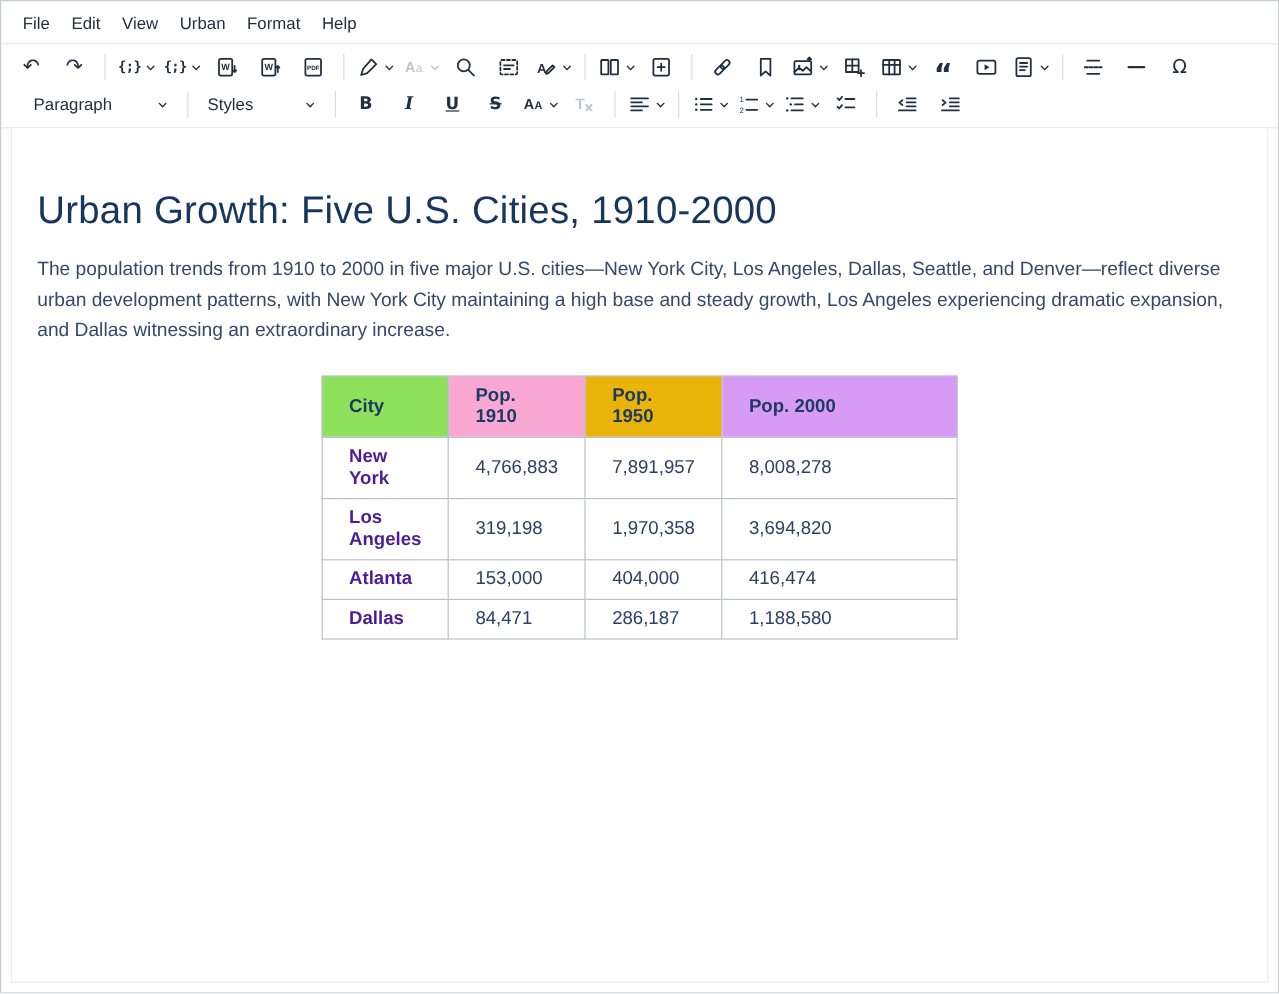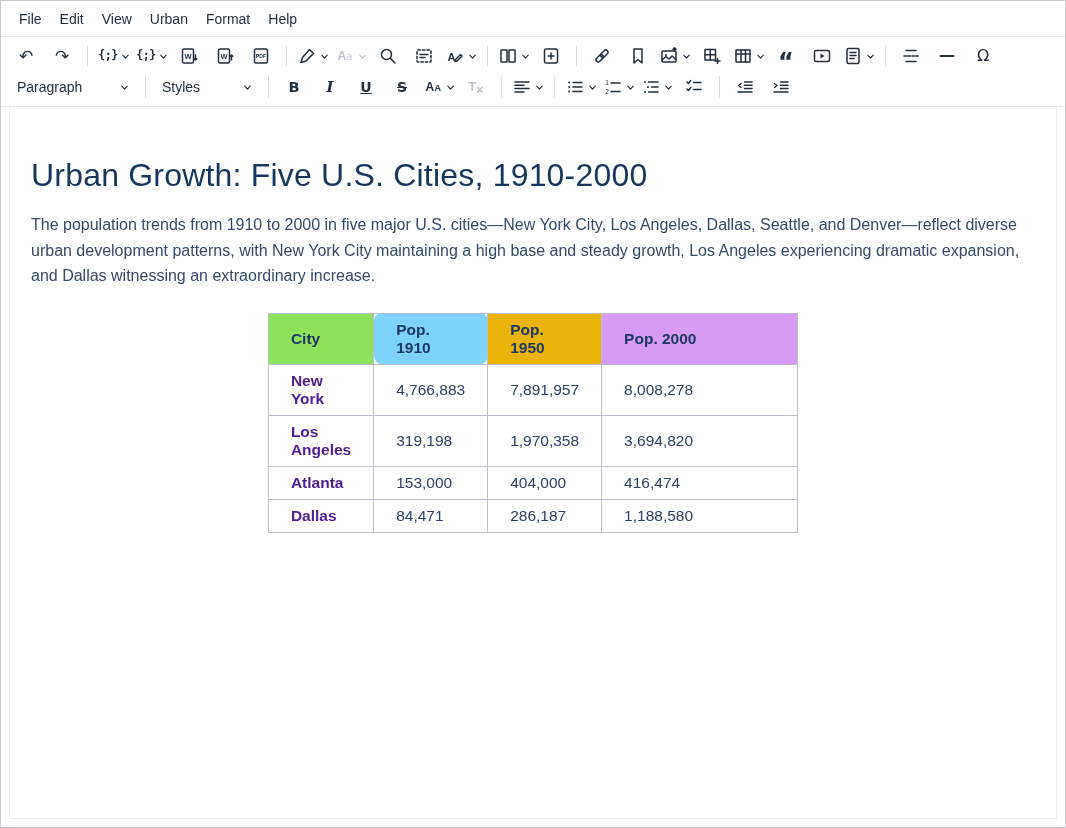--- a/index.html
+++ b/index.html
@@ -3,21 +3,21 @@
 <meta charset="utf-8">
 <style>
   html,body{margin:0;padding:0;background:#ffffff;}
   .editor{width:1066px;height:828px;background:#fff;border:1px solid #c9ccce;box-sizing:border-box;
           display:flex;flex-direction:column;font-family:"Liberation Sans",sans-serif;}
   
   .menubar{display:flex;align-items:center;height:35px;padding:0 9px;border-bottom:1px solid #e8e8e8;flex:0 0 auto;}
   .menu-item{font-size:14px;color:#222f3e;padding:5px 9px;border-radius:3px;cursor:pointer;}
   
   .toolbar{display:flex;align-items:center;padding:5px 7px 2px;flex:0 0 auto;}
-  .toolbar.row2{padding:1px 7px 5px;border-bottom:1px solid #e8e8e8;}
+  .toolbar.row2{padding:1px 18px 5px;border-bottom:1px solid #e8e8e8;}
   .tb-btn{display:inline-flex;align-items:center;justify-content:center;height:28px;min-width:30px;
           padding:0 3px;border-radius:3px;color:#222f3e;cursor:pointer;gap:3px;}
   .tb-btn.disabled{color:#bdc3cb;cursor:default;}
   .tb-btn .icon{display:inline-flex;align-items:center;justify-content:center;width:20px;height:20px;}
   .chev{display:inline-flex;align-items:center;}
   .tb-select{display:inline-flex;align-items:center;justify-content:space-between;height:28px;
              padding:0 9px;font-size:14px;color:#222f3e;cursor:pointer;border-radius:3px;box-sizing:border-box;}
   [data-name="paragraph-format-select"]{width:130px;}
   [data-name="styles-select"]{width:108px;}
   .tb-sep{width:1px;height:22px;background:#dcdcde;margin:0 7px;flex:0 0 auto;}
@@ -435,21 +435,21 @@
     <table class="doc-table" data-name="data-table">
         <colgroup>
           <col style="width: 90px;">
           <col style="width: 105px;">
           <col style="width: 100px;">
           <col style="width: 196px;">
         </colgroup>
         <thead>
           <tr data-name="table-header-row">
             <th data-name="table-header-cell" style="background: rgb(142, 226, 91);">City</th>
-            <th data-name="table-header-cell" style="background: #7dd3fc; border-radius: 8px;">Pop. 1910</th>
+            <th data-name="table-header-cell" style="background: #f9a8d4;">Pop. 1910</th>
             <th data-name="table-header-cell" style="background: #eab308;">Pop. 1950</th>
             <th data-name="table-header-cell" style="background: rgb(215, 154, 245);">Pop. 2000</th>
           </tr>
         </thead>
         <tbody>
           <tr data-name="table-row">
             <td class="row-head" data-name="table-row-header-cell">New York</td>
             <td data-name="table-data-cell">4,766,883</td>
             <td data-name="table-data-cell">7,891,957</td>
             <td data-name="table-data-cell">8,008,278</td>

